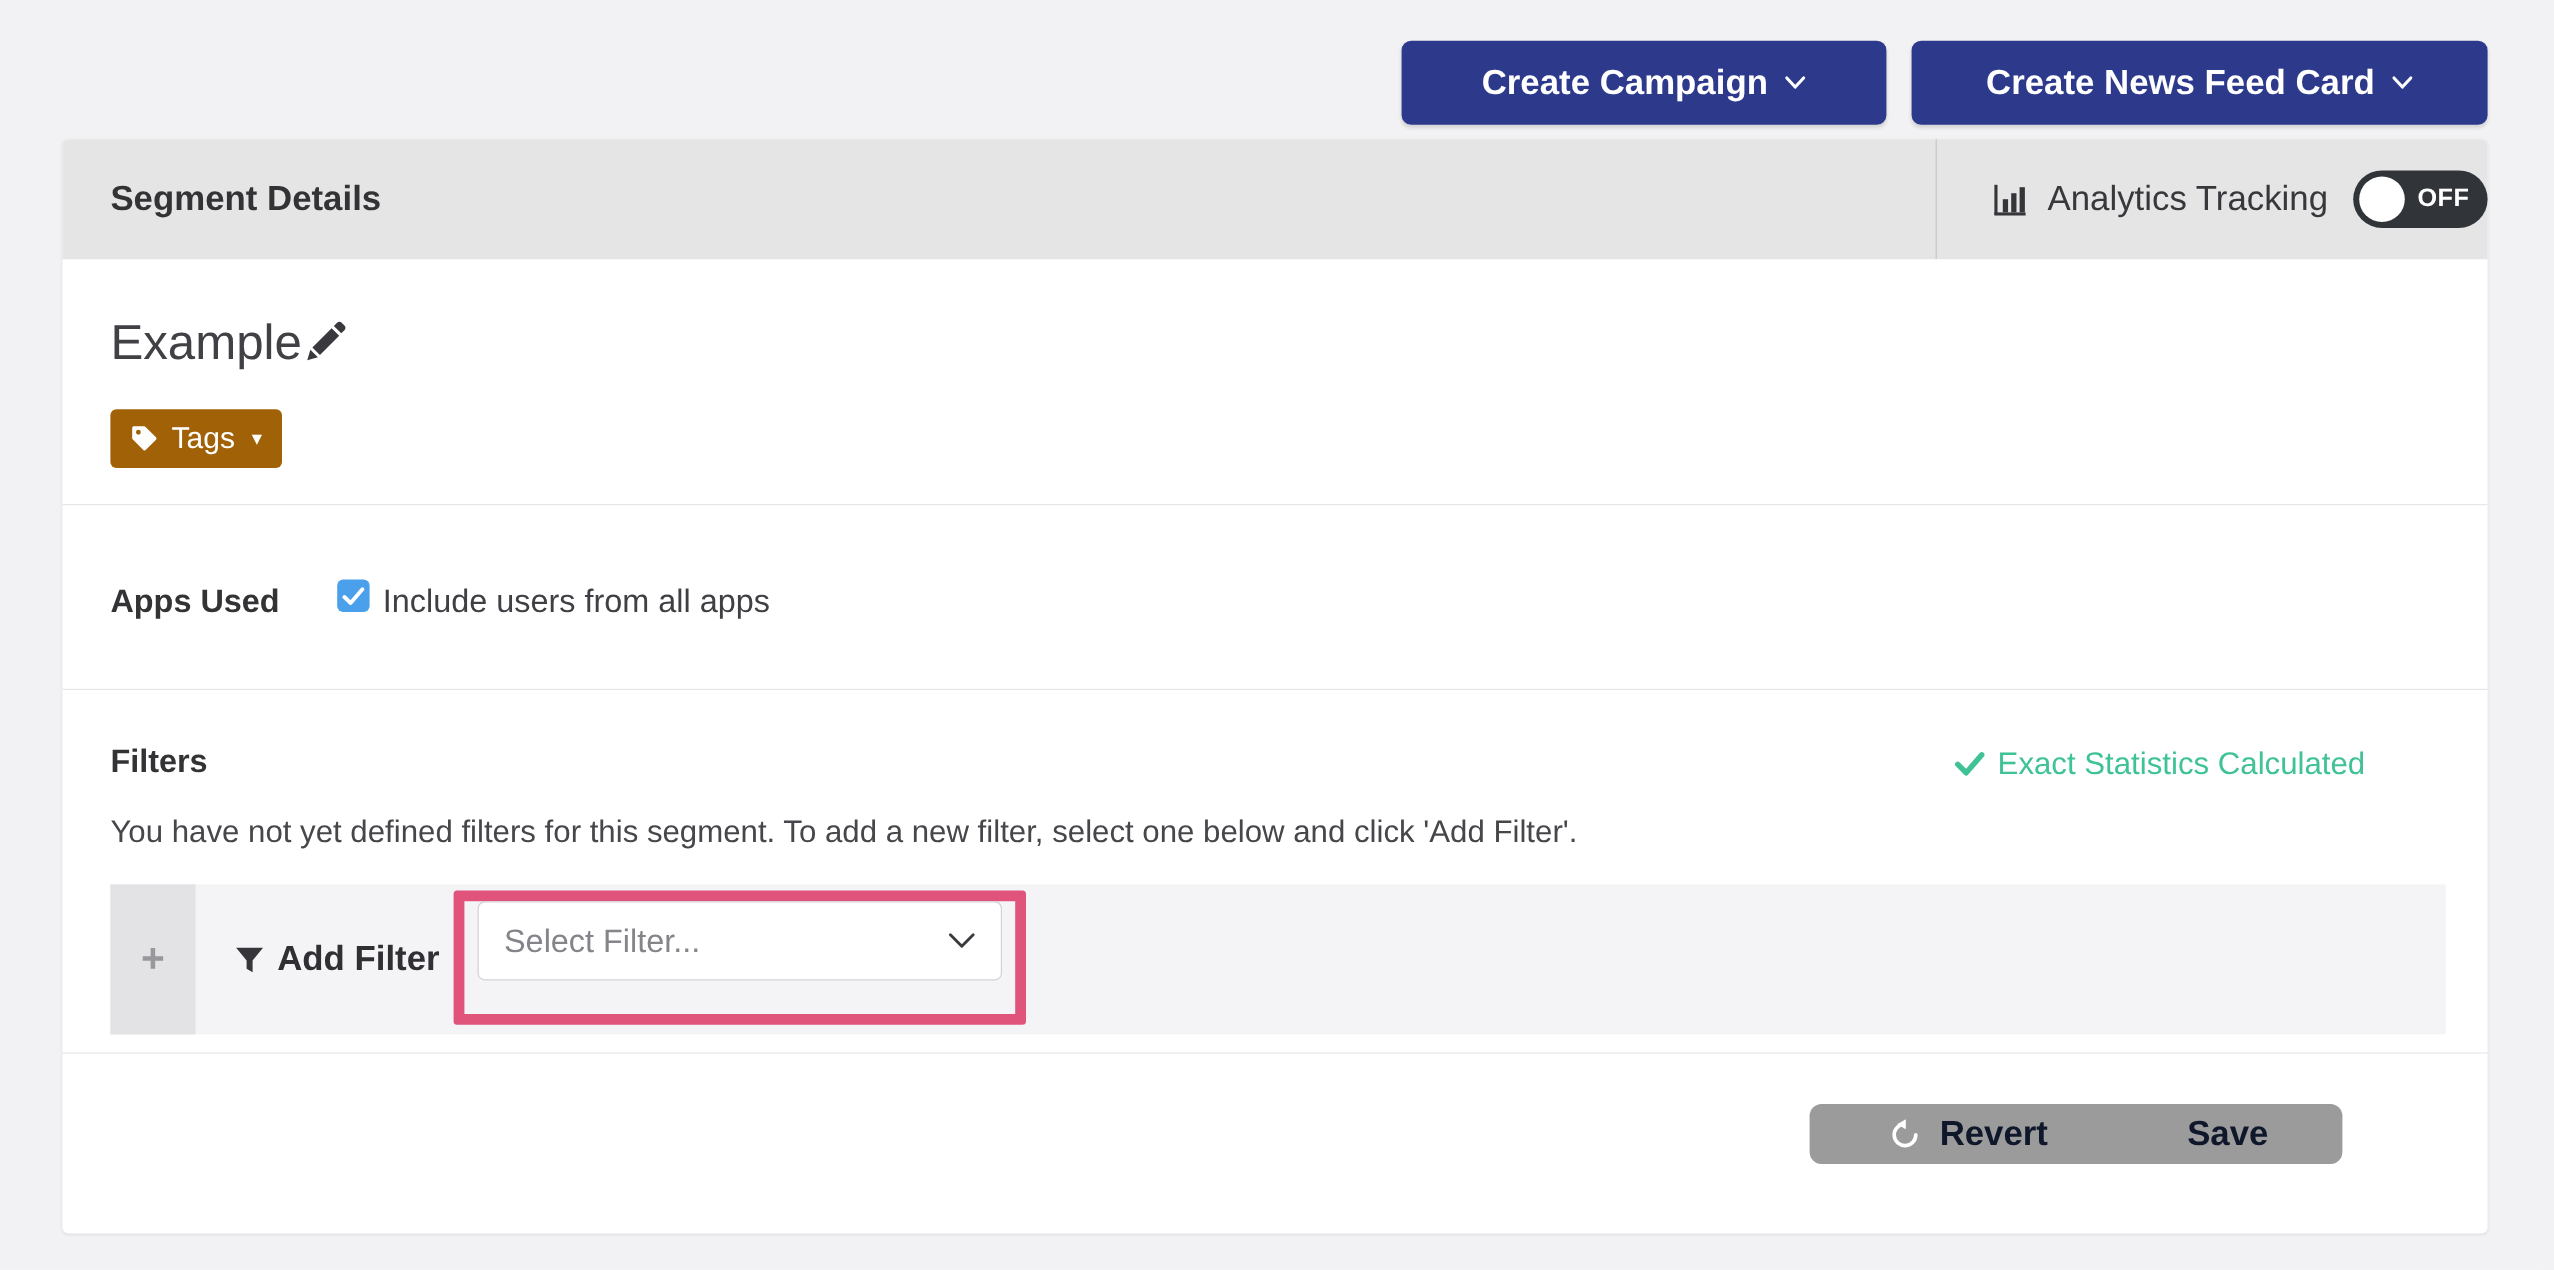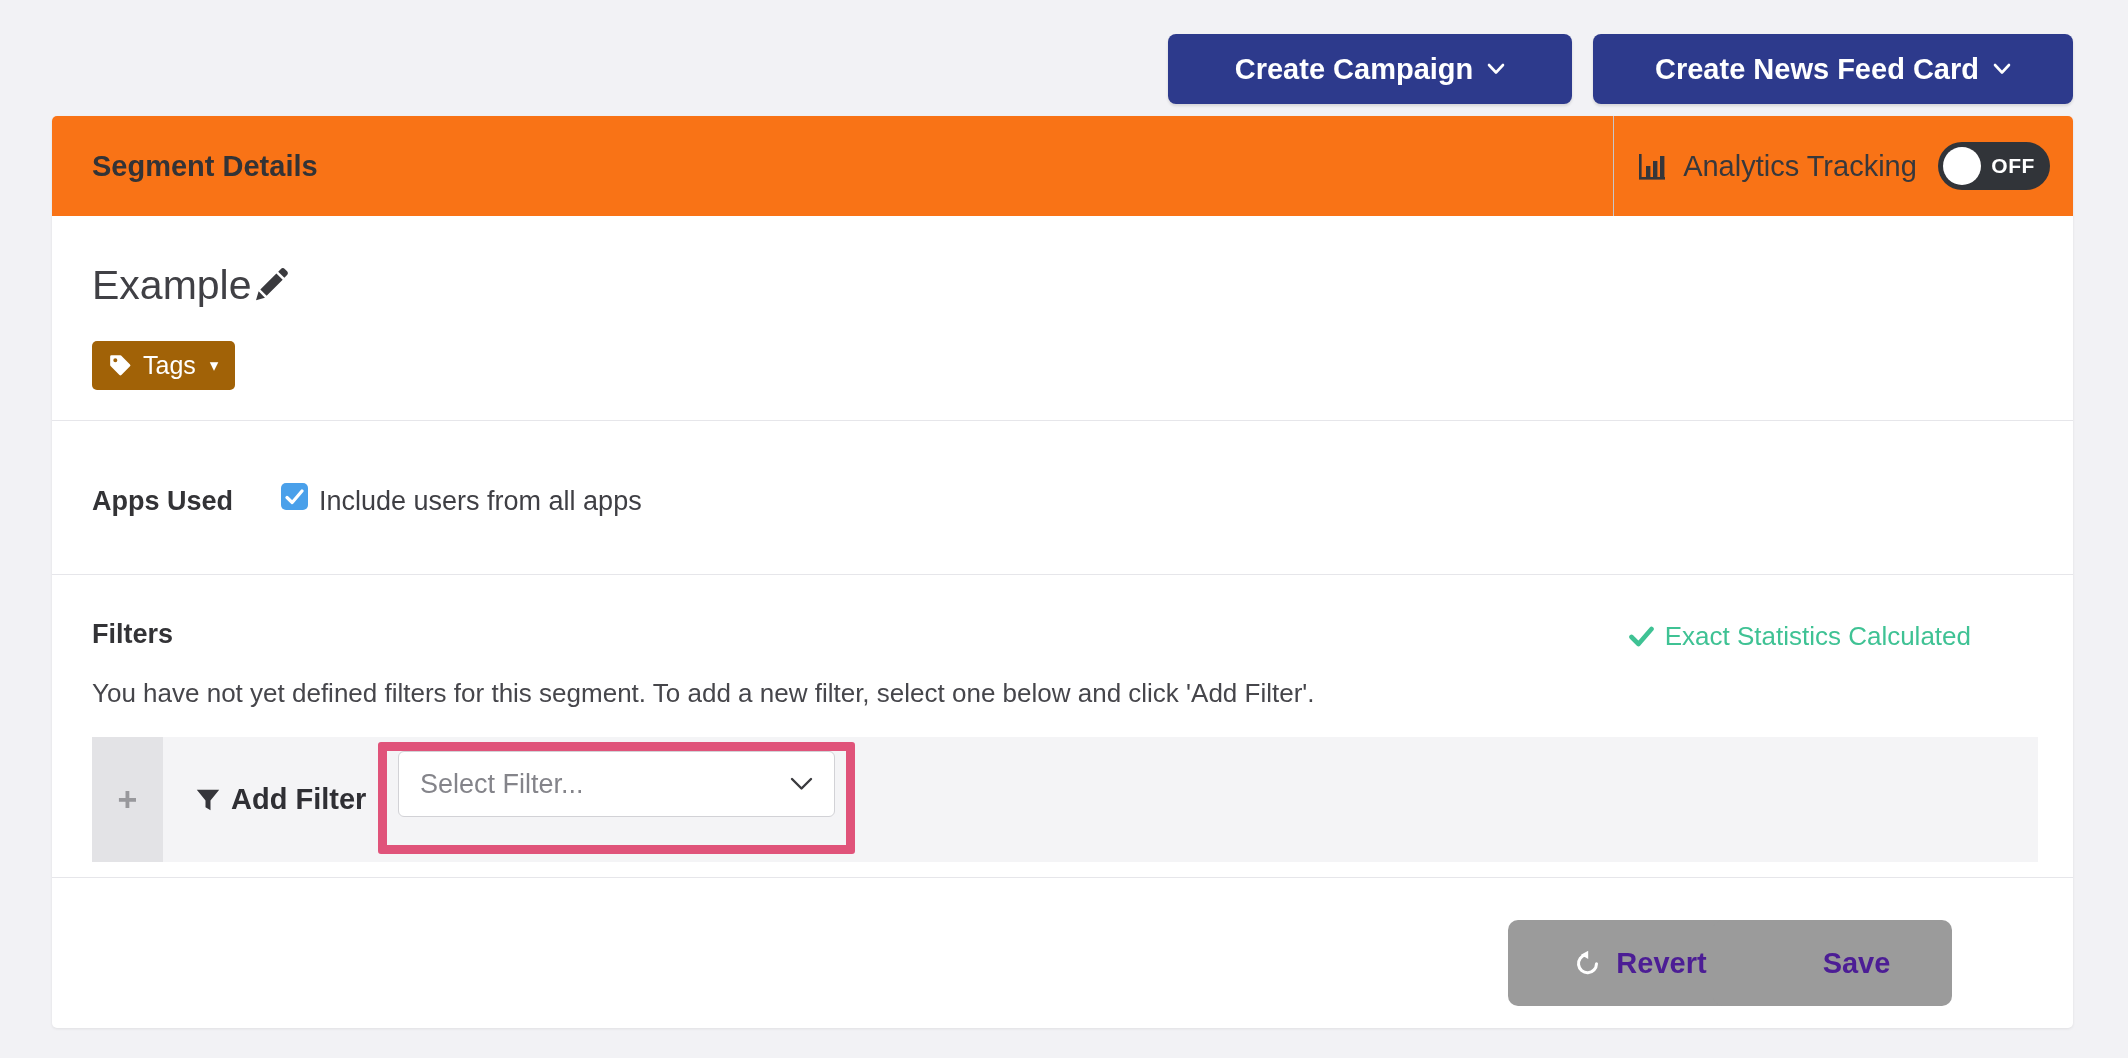--- a/index.html
+++ b/index.html
@@ -19,26 +19,26 @@
 
   
   .card {
     position:absolute; left:52px; top:116px; width:2021px; height:912px;
     background:#ffffff; border-radius:5px; box-shadow:0 1px 3px rgba(0,0,0,0.08);
   }
 
   
   .card-header {
     position:absolute; left:0; top:0; width:100%; height:100px;
-    background:#f97316; border-radius:5px 5px 0 0;
+    background:#e5e5e5; border-radius:5px 5px 0 0;
     display:flex; align-items:center;
   }
   .card-title { margin-left:40px; font-size:29px; font-weight:bold; color:#333336; }
   .hdr-spacer { flex:1; }
-  .hdr-group { height:100%; display:flex; align-items:center; justify-content:center; border-left:1px solid #c6c6cb; }
+  .hdr-group { height:100%; display:flex; align-items:center; justify-content:flex-end; border-left:1px solid #c6c6cb; }
   .hdr-analytics { width:460px; gap:15px; }
   .hdr-userdata  { width:228px; gap:18px; }
   .hdr-label { font-size:29px; color:#38383c; }
 
   .toggle {
     position:relative; width:112px; height:48px; border-radius:24px;
     background:#313439; margin-left:6px; cursor:pointer;
   }
   .toggle-knob {
     position:absolute; left:5px; top:5px; width:38px; height:38px;
@@ -104,22 +104,22 @@
   }
   .filter-select {
     width:437px; height:66px; background:#fff; border:1px solid #d2d2d6; border-radius:6px;
     display:flex; align-items:center; padding:0 21px; cursor:pointer;
   }
   .filter-select-text { font-size:27px; color:#84848a; }
   .filter-select-chevron { margin-left:auto; display:flex; }
 
   
   .footer-btn {
-    position:absolute; top:804px; height:86px; border:none; border-radius:10px;
-    background:#9b9b9b; color:#4c1d95; font-size:29px; font-weight:bold;
+    position:absolute; top:804px; height:50px; border:none; border-radius:10px;
+    background:#9b9b9b; color:#0f172a; font-size:29px; font-weight:bold;
     display:flex; align-items:center; justify-content:center; gap:15px; cursor:default;
   }
   #btn-revert { left:1456px; width:265px; }
   #btn-save   { left:1661px; width:239px;padding-left:48px; }
 
   .icon { display:inline-flex; flex:none; }
 </style>
 </head>
 <body>
 

